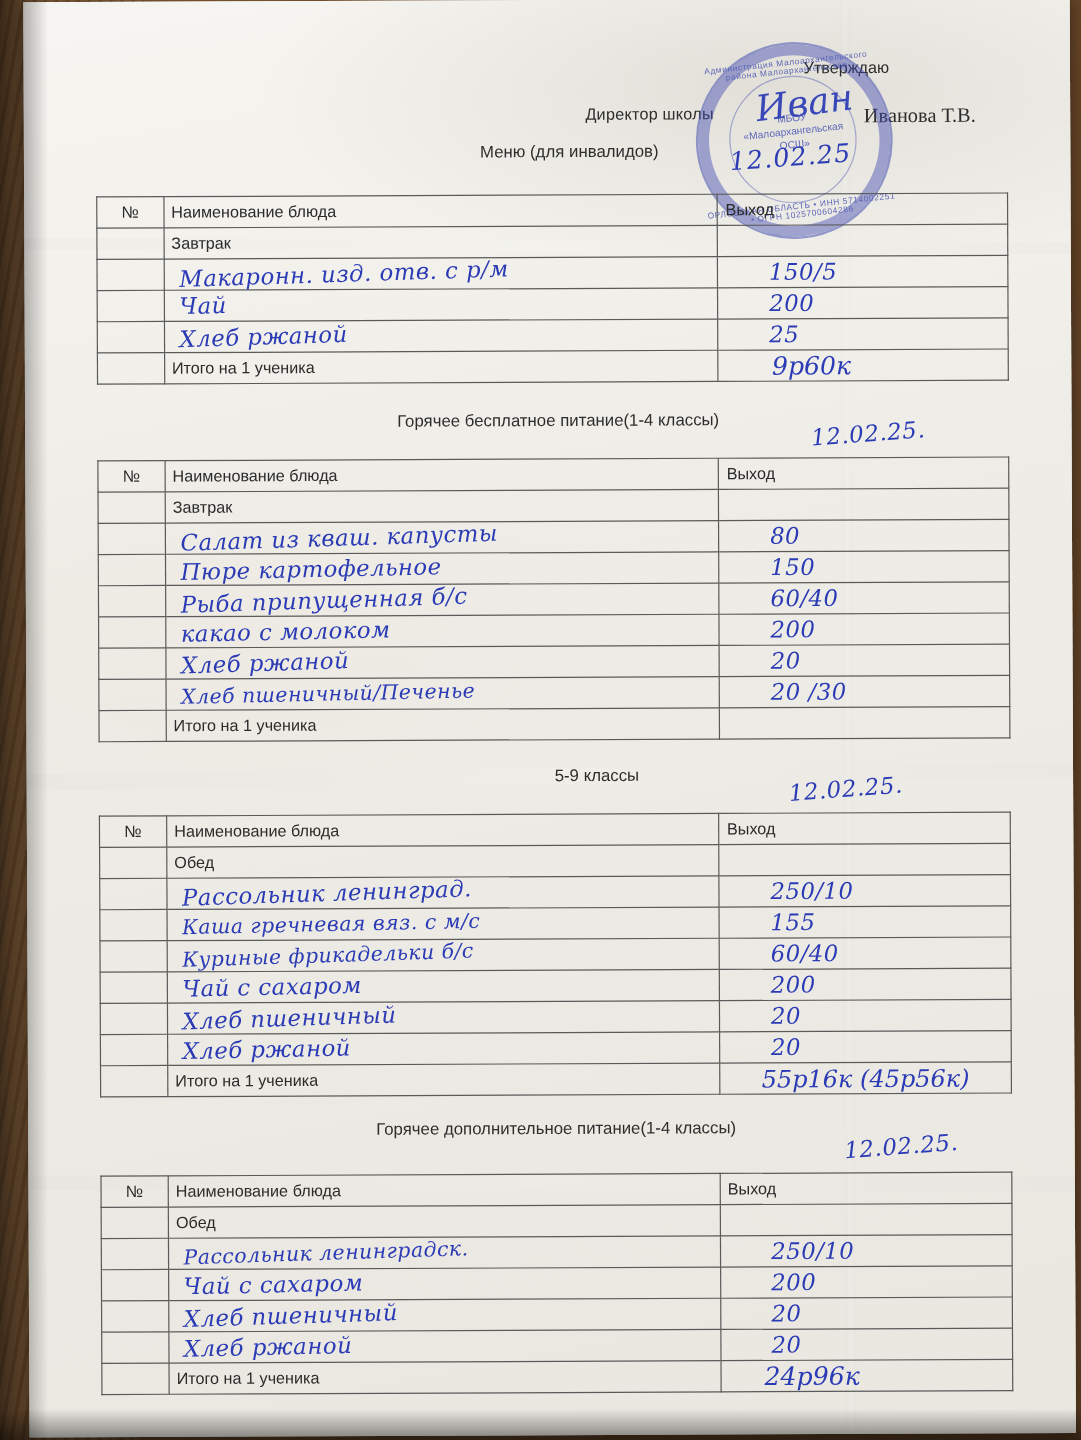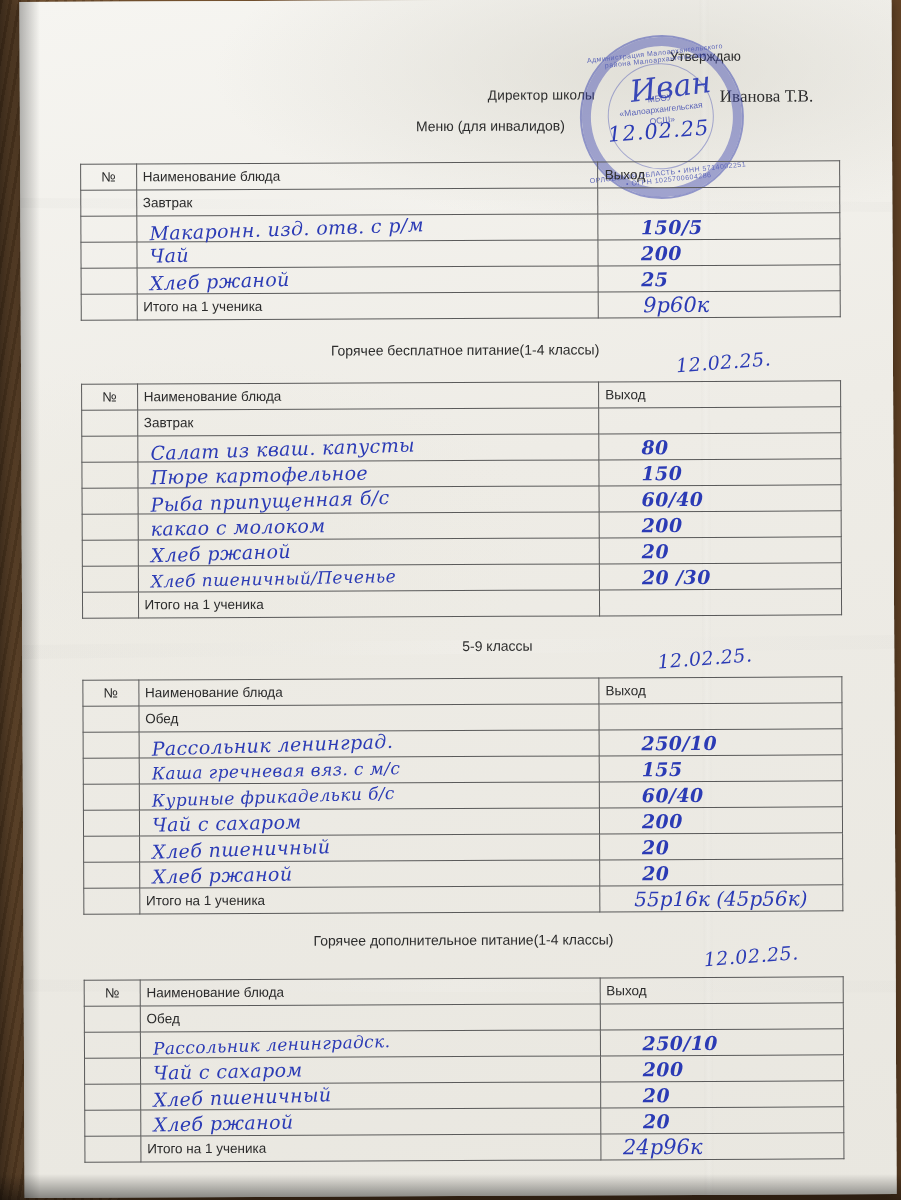--- a/index.html
+++ b/index.html
@@ -89,21 +89,21 @@
     position: absolute;
     left: 280px;
     top: 52px;
     font-size: 17px;
     color: #2d2d2d;
     font-family: Liberation Serif, serif;
   }
 
   .menu-title {
     position: absolute;
-    left: 396px;
+    left: 380px;
     top: 118px;
     font-size: 14px;
     color: #2d2d2d;
   }
 
   
   .stamp {
     position: absolute;
     left: 560px;
     top: 36px;
@@ -207,21 +207,21 @@
     font-style: italic;
     color: #2b3bb5;
     font-size: 19px;
     letter-spacing: .4px;
     white-space: nowrap;
     display: inline-block;
   }
   .hand.small { font-size: 17px; }
   .hand.tilt { transform: rotate(-1.6deg); }
   .hand.tilt2 { transform: rotate(-1deg); }
-  td.col-out .hand { margin-left: 36px; font-weight: bold; }
+  td.col-out .hand { margin-left: 36px; }
   td.col-name .hand { margin-left: 6px; }
 
   .print-label { font-size: 13.5px; color: #2b2b2b; }
   .indent { padding-left: 8px; }
 
   .totals-hand {
     font-family: "DejaVu Serif", serif;
     font-style: italic;
     color: #2b3bb5;
     font-size: 21px;
@@ -448,21 +448,21 @@
           <td class="col-out"><span class="hand">20</span></td>
         </tr>
         <tr>
           <td class="col-num"></td>
           <td class="col-name"><span class="hand tilt2">Хлеб ржаной</span></td>
           <td class="col-out"><span class="hand">20</span></td>
         </tr>
         <tr>
           <td class="col-num"></td>
           <td class="col-name indent print-label">Итого на 1 ученика</td>
-          <td class="col-out"><span class="totals-hand" style="margin-left:16px;">24р96к</span></td>
+          <td class="col-out"><span class="totals-hand" style="margin-left:30px;">24р96к</span></td>
         </tr>
       </tbody>
         </table>
 
     </div>
   </div>
 
   <div class="left-shadow"></div>
   <div class="bottom-shadow"></div>
 </div>

